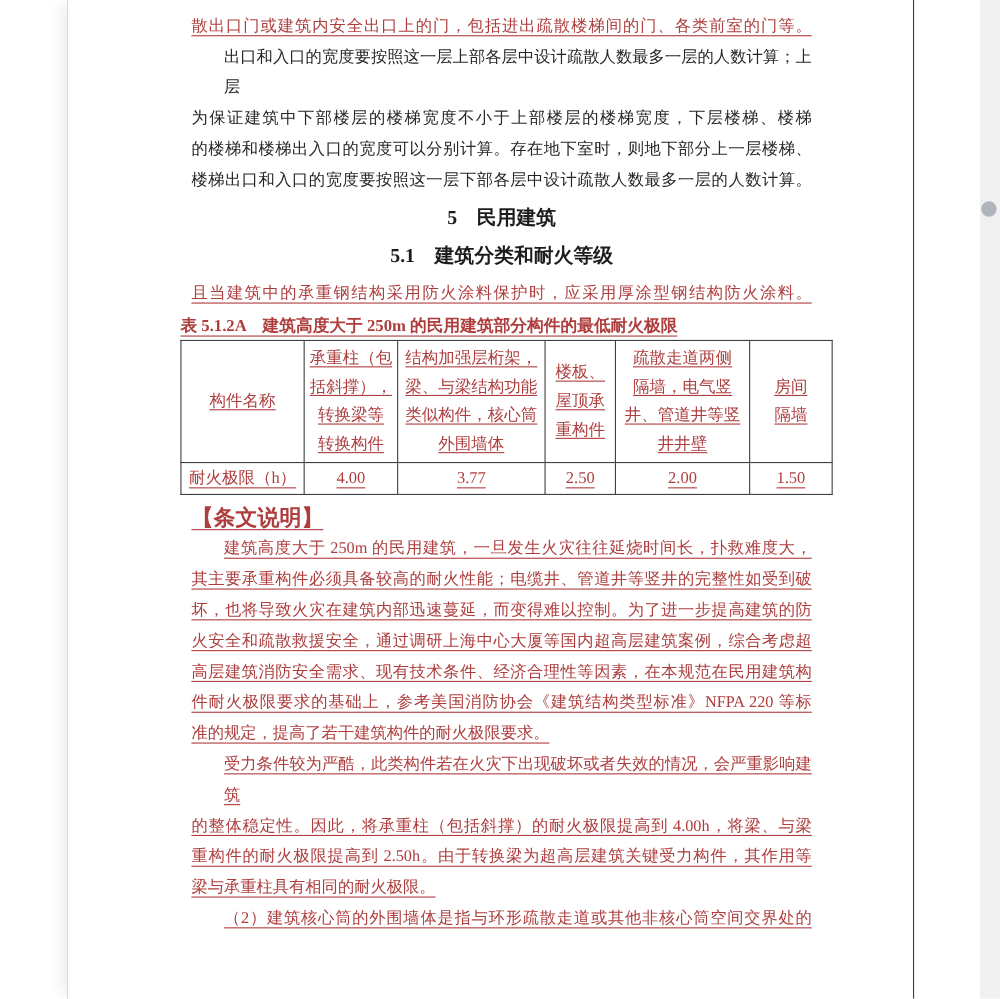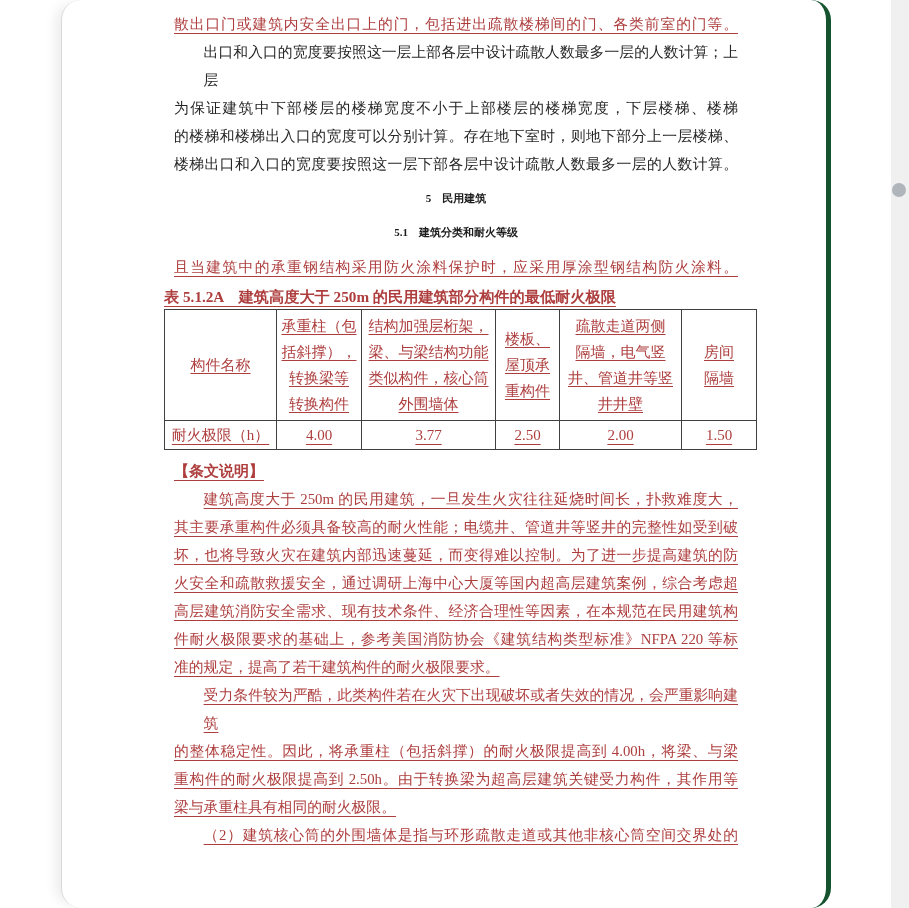--- a/index.html
+++ b/index.html
@@ -10,42 +10,41 @@
     overflow:hidden;
     background:var(--page-bg,#ffffff);
     font-family:"Liberation Serif","DejaVu Serif",serif;
   }
   
   .page{
     position:absolute;left:61px;top:0;
     width:770px;height:908px;box-sizing:border-box;
     background:#ffffff;
     border-left:1px solid var(--page-edge,#d9d9d9);
-    border-right:5px solid #14532d;
+    border-right:1px solid #14532d;
     box-shadow:-10px 0 12px -4px rgba(0,0,0,.07);
-    border-radius:20px;
   }
   .content{
     position:absolute;left:112px;top:0;
     width:564px;padding-top:10px;
     color:var(--body-ink,#262626);
     font-size:14.8px;line-height:28px;
   }
   .para{margin:0;}
   .para .line{text-align:justify;text-align-last:justify;}
   .para[data-last-left] .line:last-child{text-align-last:left;}
   .para[data-indent-first] .line:first-child{padding-left:2em;box-sizing:border-box;}
   .red{color:var(--accent-red,#ae3e3e);}
   .para.red .line, .u{
     text-decoration:underline;
     text-decoration-thickness:1px;
     text-underline-offset:4px;
   }
   .h{
-    font-size:11px;font-weight:bold;color:#1c1c1c;
+    font-size:18px;font-weight:bold;color:#1c1c1c;
     text-align:center;line-height:26px;margin:0;
   }
   .h1{margin-top:7px;}
   .h2{margin-top:8px;}
   .clause{margin-top:8px;}
   .clause .clause-no{font-weight:bold;}
   .caption{
     margin:4px 0 0 -10px;width:592px;
     text-align:left;font-weight:bold;
     font-size:15.2px;line-height:24px;
@@ -57,21 +56,21 @@
   .tbl td{
     border:1px solid var(--table-border,#404040);
     vertical-align:middle;text-align:center;
     padding:0 2px;font-size:15px;line-height:26px;
   }
   .tbl tr.hdr td{height:110px;}
   .tbl tr.val td{height:28px;}
   .tbl td .line{text-align:center;text-align-last:center;text-decoration:underline;text-decoration-thickness:1px;text-underline-offset:3px;}
   .note-label{
     margin-top:7px;width:-moz-fit-content;width:fit-content;
-    font-weight:bold;font-size:15px;line-height:28px;
+    font-weight:bold;font-size:20px;line-height:28px;
   }
   
   .gutter{
     position:absolute;left:891px;top:0;
     width:18px;height:908px;
     background:var(--gutter-bg,#f0f0f1);
   }
   .thumb{
     position:absolute;left:1px;top:183px;
     width:14px;height:14px;border-radius:50%;

